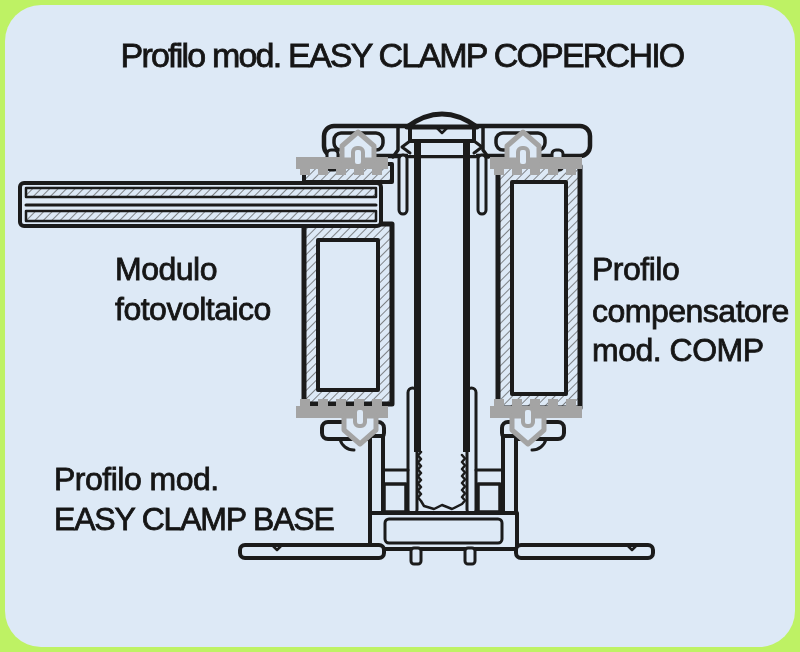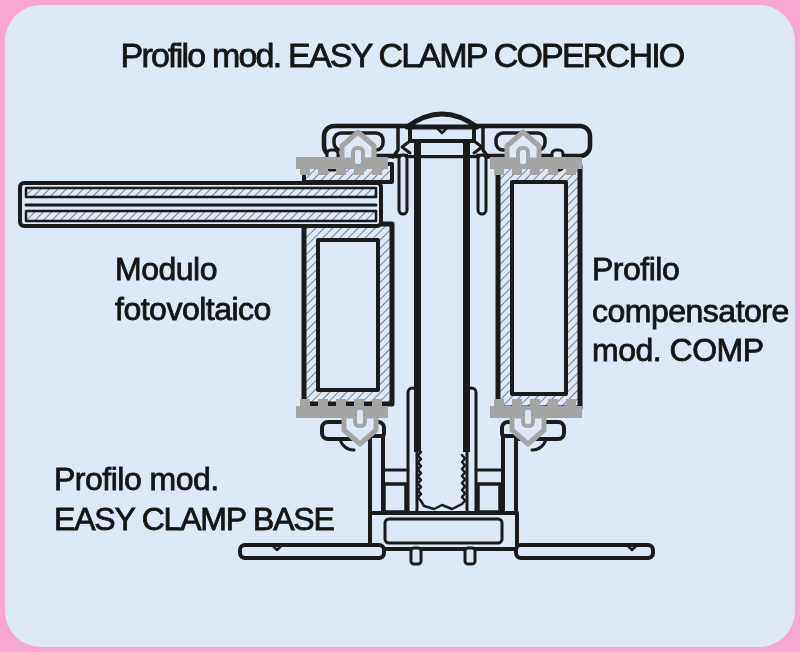--- a/index.html
+++ b/index.html
@@ -1,16 +1,16 @@
 <!DOCTYPE html>
 <html><head>
 <meta charset="utf-8">
 <style>
   html,body{margin:0;padding:0;background:#ffffff;}
-  .page{width:800px;height:652px;background:#f9a8d4;position:relative;overflow:hidden;}
+  .page{width:800px;height:652px;background:#bef264;position:relative;overflow:hidden;}
   svg{display:block;}
 
   
   .ln25{stroke:#1b1b1b;stroke-width:2.5;fill:none;stroke-linecap:round;stroke-linejoin:round;}
   .ln3 {stroke:#1b1b1b;stroke-width:3;  fill:none;stroke-linecap:round;stroke-linejoin:round;}
   .ln35{stroke:#1b1b1b;stroke-width:3.5;fill:none;stroke-linecap:round;stroke-linejoin:round;}
   .ln4 {stroke:#1b1b1b;stroke-width:4;  fill:none;stroke-linecap:round;stroke-linejoin:round;}
   .ln45{stroke:#1b1b1b;stroke-width:4.5;fill:none;stroke-linecap:round;stroke-linejoin:round;}
   .ln5 {stroke:#1b1b1b;stroke-width:5;  fill:none;stroke-linecap:round;stroke-linejoin:round;}
   .ln7 {stroke:#1b1b1b;stroke-width:7;  fill:none;stroke-linecap:butt;}

